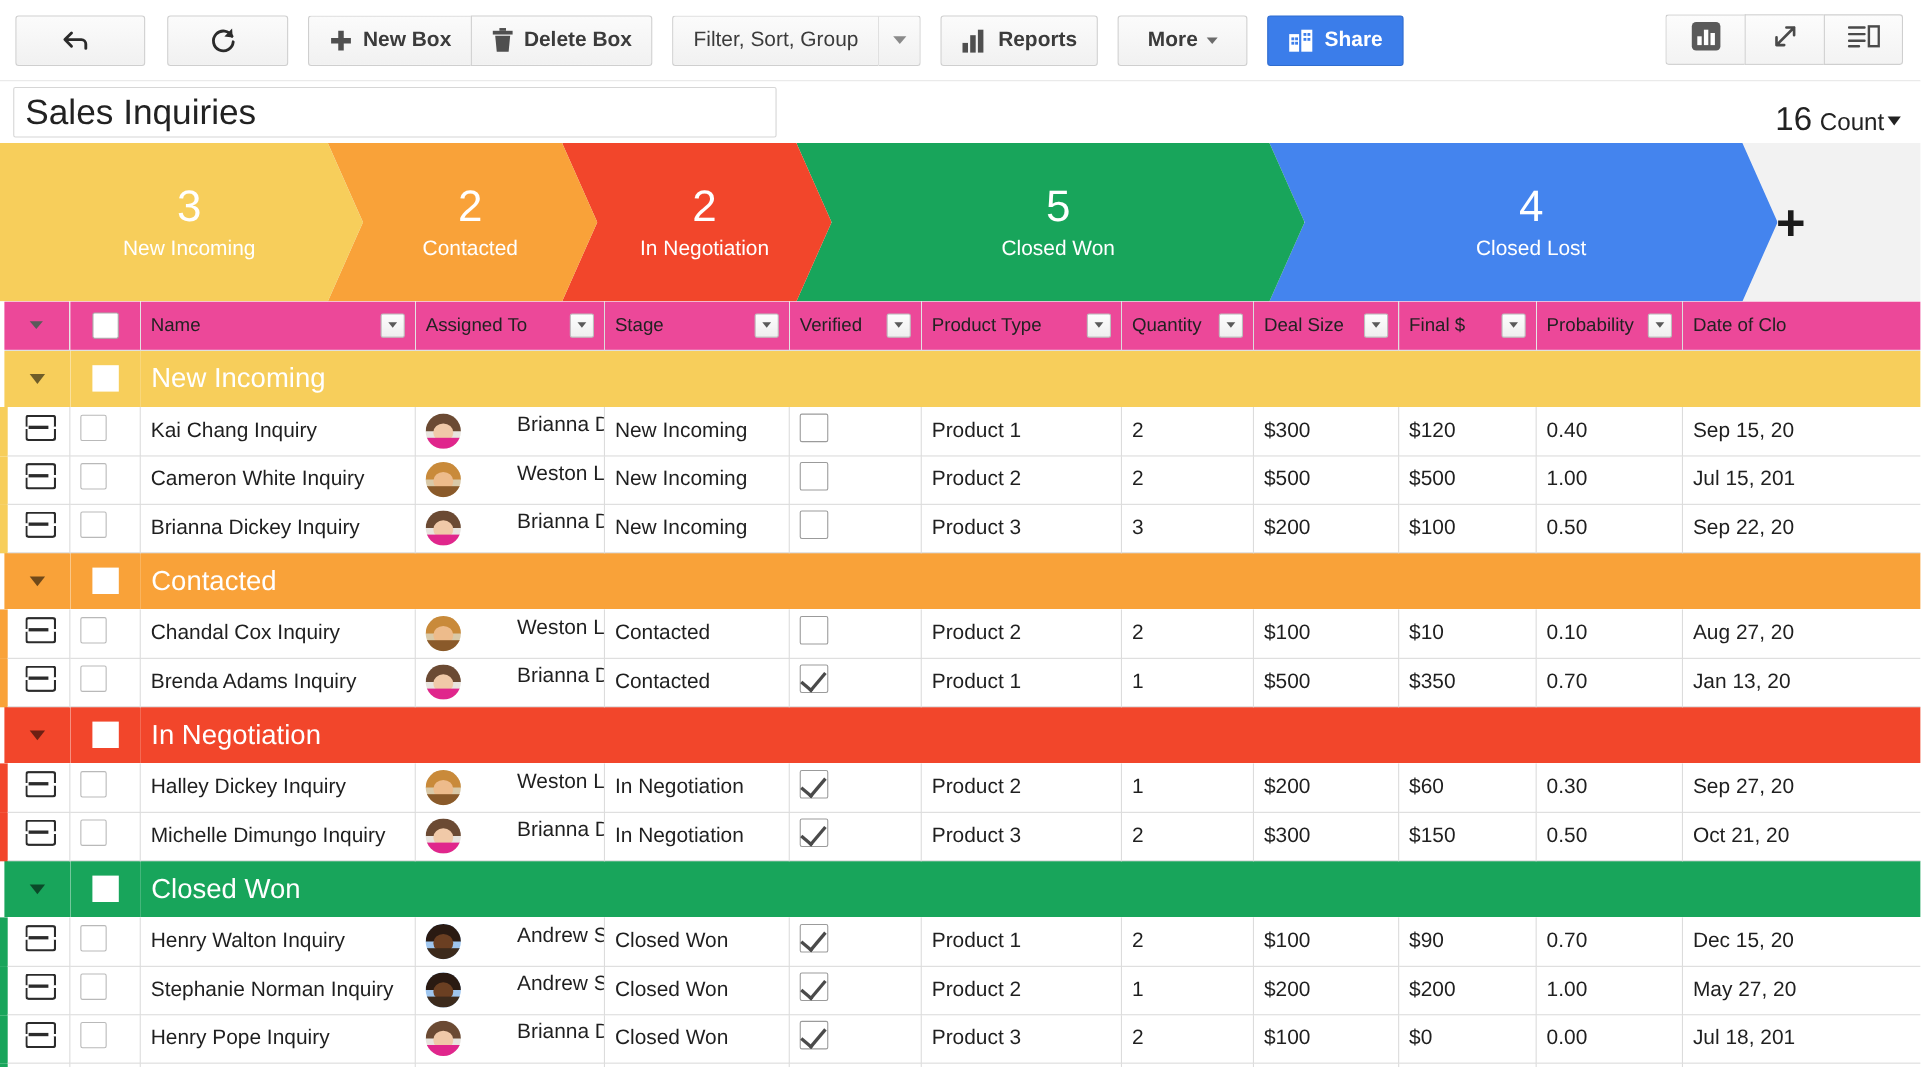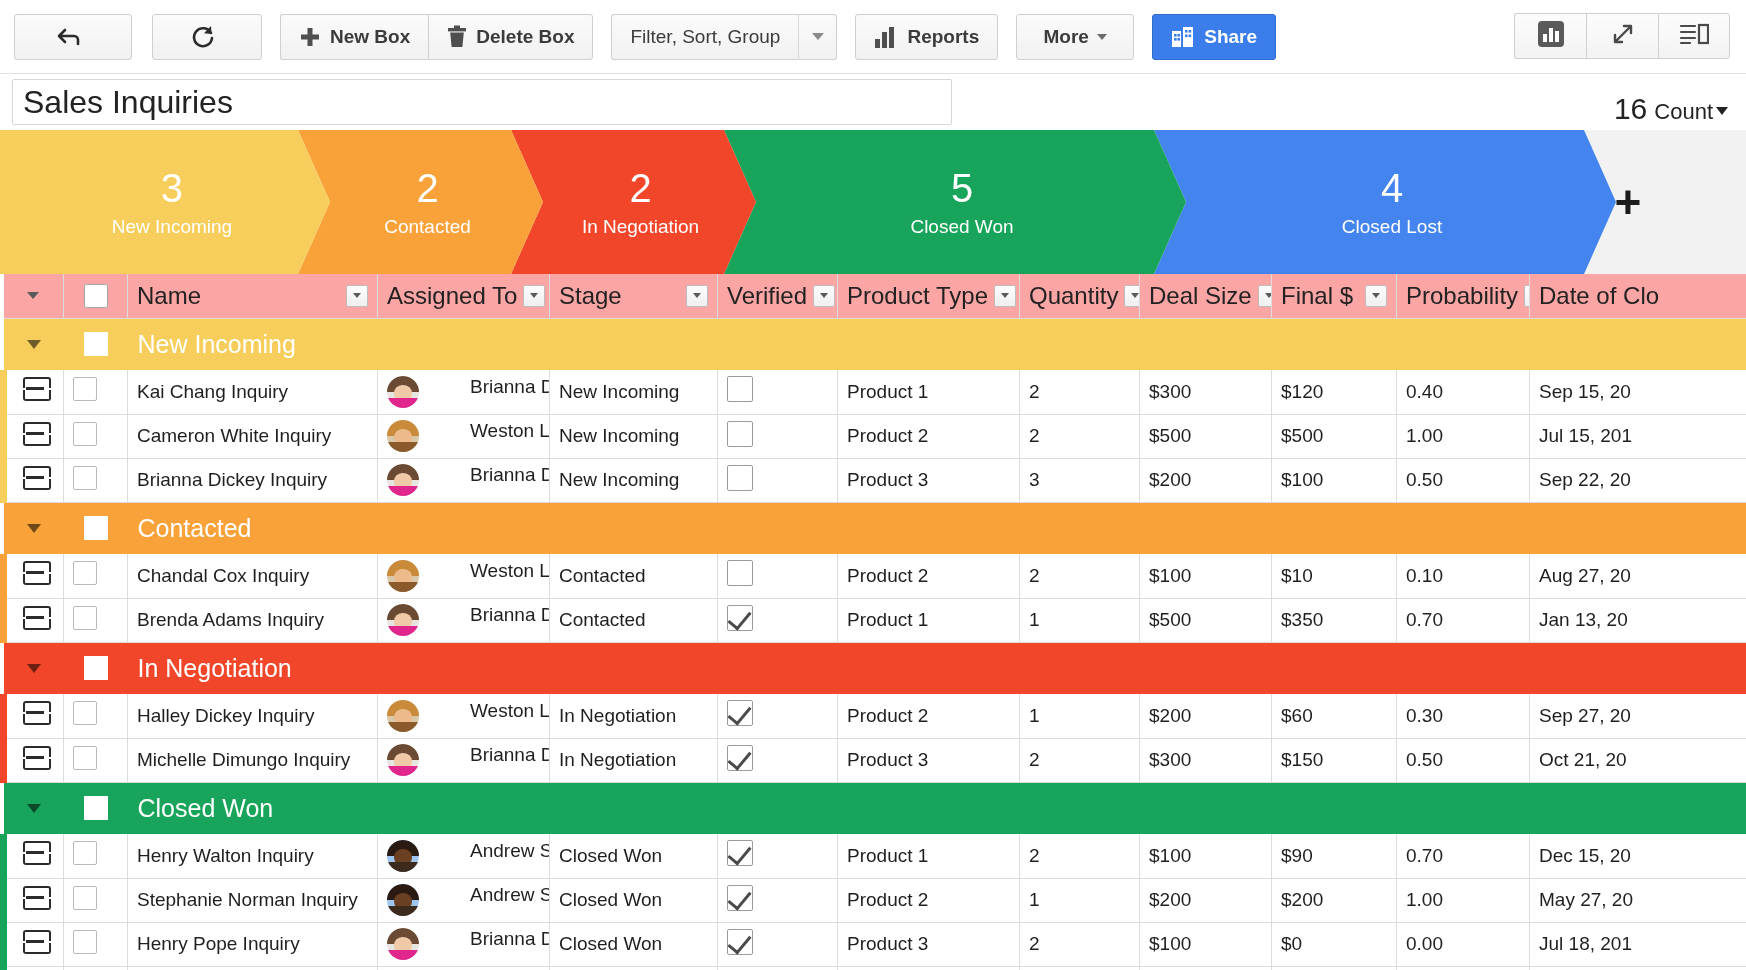--- a/index.html
+++ b/index.html
@@ -99,21 +99,21 @@
   
   .titlebar {
     position: relative;
     height: 56px;
     background: #ffffff;
     display: flex;
     align-items: center;
     padding: 0 12px;
   }
   .title-input {
-    width: 940px;
+    width: 694px;
     height: 46px;
     border: 1px solid #d6d6d6;
     border-radius: 2px;
     font-size: 32px;
     color: #222;
     padding: 0 10px;
     font-family: "Liberation Sans", sans-serif;
     background: #fff;
     outline: none;
   }
@@ -186,24 +186,24 @@
     border-bottom: 1px solid #dcdcdc;
     padding: 0 9px;
     height: 44px;
     text-align: left;
     font-weight: normal;
     overflow: hidden;
     white-space: nowrap;
     vertical-align: middle;
   }
   thead th {
-    background: #fca5a5;
+    background: #ec4899;
     border-bottom: 1px solid #c8c8c8;
     height: 42px;
-    font-size: 24px;
+    font-size: 17px;
     color: #222;
     position: relative;
   }
   th .hdr { display: flex; align-items: center; justify-content: space-between; }
   .filter-btn {
     width: 22px; height: 22px;
     border: 1px solid #bdbdbd;
     border-radius: 2px;
     background: linear-gradient(to bottom,#fdfdfd,#efefef);
     display: inline-flex;

